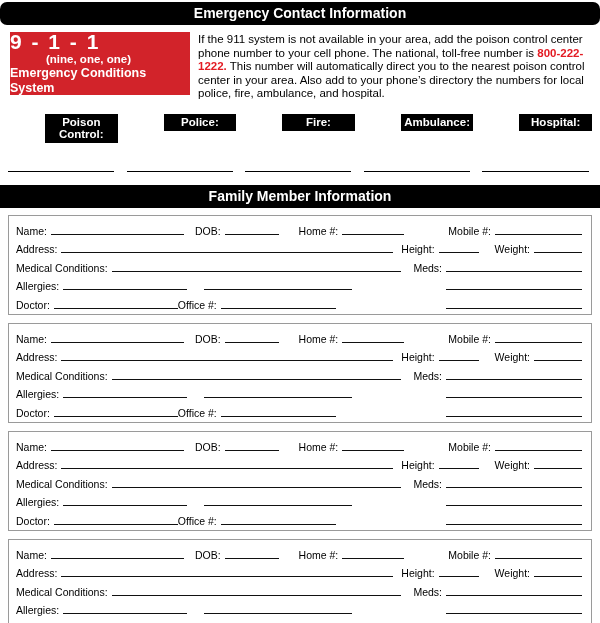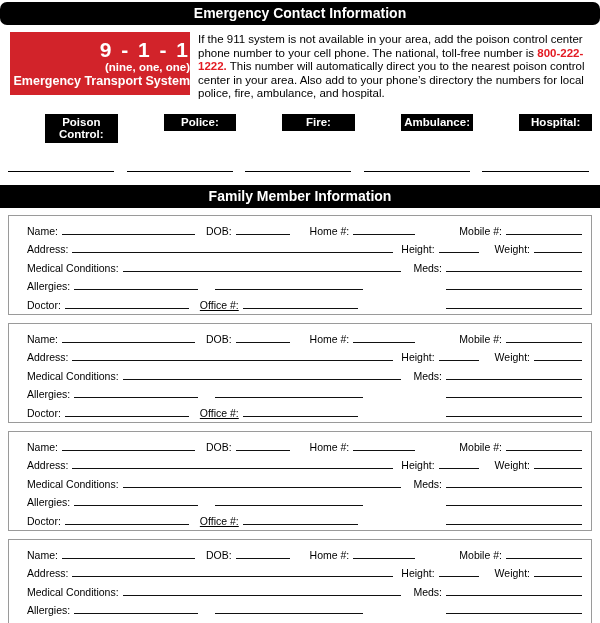--- a/index.html
+++ b/index.html
@@ -17,21 +17,21 @@
     text-align:center;
     padding:3px 0 4px;
   }
   .top-bar{margin-top:2px;border-radius:7px;}
   
   .intro{display:flex;margin:7px 5px 0 10px;gap:8px;}
   .call-box{
     flex:0 0 180px;height:63px;
     background:#d2232a;color:#fff;
     display:flex;flex-direction:column;justify-content:center;
-    text-align:right;
+    text-align:left;
   }
   .call-number{font-size:21px;font-weight:bold;letter-spacing:2px;line-height:22px;}
   .call-pron{font-size:11.5px;font-weight:bold;line-height:13px;padding-left:36px;}
   .call-sub{font-size:12.5px;font-weight:bold;line-height:15px;}
   .instructions{flex:1;font-size:11.5px;line-height:13.6px;margin-top:1px;}
   .phone-red{color:#e31b23;font-weight:bold;}
   
   .contact-row{display:flex;gap:9px;margin:13px 8px 0;}
   .contact-cell{flex:1;}
   .contact-label{
@@ -50,42 +50,42 @@
     margin:0 8px 8px;
     border:1px solid #9a9a9a;
     padding:3px 9px 0 7px;
   }
   .frow{
     display:flex;align-items:flex-end;
     height:18.6px;
     font-size:10.5px;line-height:13px;
     white-space:nowrap;
   }
-  .lbl{margin-right:4px;margin-left:11px;}
+  .lbl{margin-right:4px;}
   .u{border-bottom:1.4px solid #111;height:1px;margin-bottom:3px;}
   .grow{flex:1 1 auto;}
   .w133{flex:0 0 133px;} .w54{flex:0 0 54px;} .w62{flex:0 0 62px;}
   .w40{flex:0 0 40px;}  .w48{flex:0 0 48px;} .w136{flex:0 0 136px;}
   .w124{flex:0 0 124px;} .w148{flex:0 0 148px;} .w115{flex:0 0 115px;}
   .ml11{margin-left:11px;} .ml20{margin-left:20px;} .ml44{margin-left:44px;}
   .ml8{margin-left:8px;} .ml16{margin-left:16px;} .ml12{margin-left:12px;}
-  .ml17{margin-left:17px;} .ml14{margin-left:11px;text-decoration:underline;} .mlauto{margin-left:auto;}
+  .ml17{margin-left:17px;} .ml14{margin-left:0;} .mlauto{margin-left:auto;}
 </style>
 </head>
 <body>
 
 <div class="black-bar top-bar">
   <span>Emergency Contact Information</span>
 </div>
 
 <div class="intro">
   <div class="call-box">
     <div class="call-number">9 - 1 - 1</div>
     <div class="call-pron">(nine, one, one)</div>
-    <div class="call-sub">Emergency Transport System</div>
+    <div class="call-sub">Emergency Conditions System</div>
   </div>
   <div class="instructions"><span>If the 911 system is not available in your area, add the poison control center phone number to your cell phone. The national, toll-free number is </span><span class="phone-red">800-222-1222.</span><span> This number will automatically direct you to the nearest poison control center in your area. Also add to your phone’s directory the numbers for local police, fire, ambulance, and hospital.</span></div>
 </div>
 
 <div class="contact-row">
   <div class="contact-cell">
     <div class="contact-label">Poison Control:</div>
   </div>
   <div class="contact-cell">
     <div class="contact-label">Police:</div>

